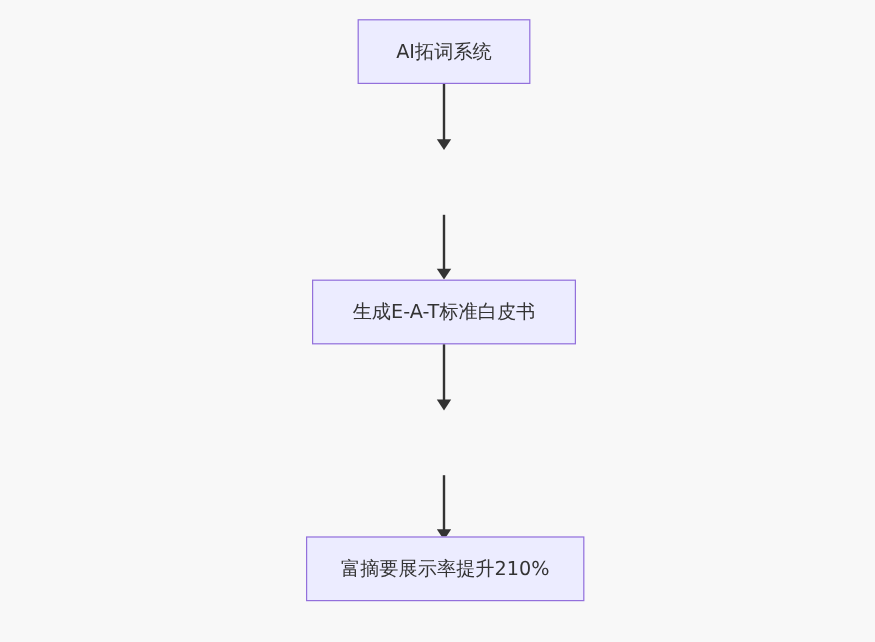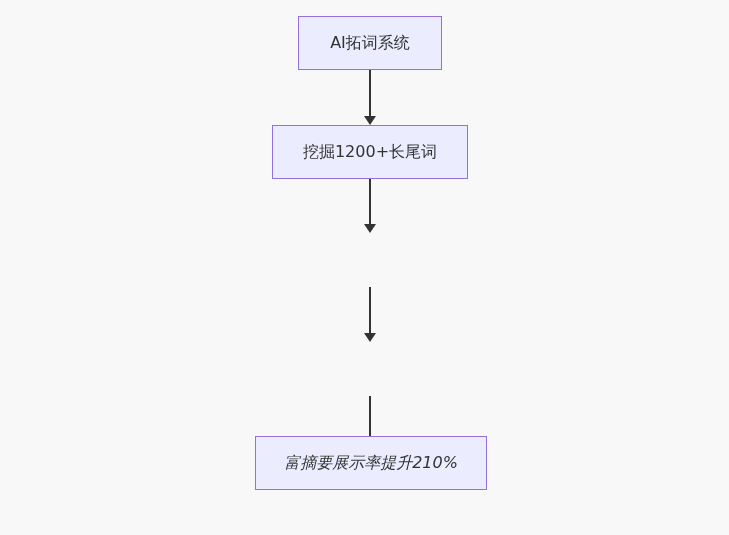--- a/index.html
+++ b/index.html
@@ -48,46 +48,46 @@
     width:0;height:0;
     border-left:6px solid transparent;
     border-right:6px solid transparent;
     border-top:9px solid var(--arrow);
   }
   
   #node-0{left:298px;top:16px;width:144px;}
   #node-1{left:272px;top:125px;width:196px;}
   #node-2{left:260px;top:233px;width:220px;}
   #node-3{left:263px;top:342px;width:214px;}
-  #node-4{left:255px;top:436px;width:232px;font-style:italic;}
+  #node-4{left:255px;top:447px;width:232px;}
   
   #edge-line-0{top:70px;height:47px;}  #edge-head-0{top:116px;}
   #edge-line-1{top:179px;height:46px;} #edge-head-1{top:224px;}
   #edge-line-2{top:287px;height:47px;} #edge-head-2{top:333px;}
   #edge-line-3{top:396px;height:46px;} #edge-head-3{top:441px;}
 </style>
 </head>
 <body>
 
 <div class="canvas">
 
   <div class="node" id="node-0">AI拓词系统</div>
 
   <div class="edge">
     <div class="edge-line" id="edge-line-0"></div>
     <div class="arrowhead" id="edge-head-0"></div>
   </div>
 
-  <div class="node" id="node-1">挖掘1200+长尾词</div>
 
   <div class="edge">
     <div class="edge-line" id="edge-line-1"></div>
     <div class="arrowhead" id="edge-head-1"></div>
   </div>
 
+  <div class="node" id="node-2">生成E-A-T标准白皮书</div>
 
   <div class="edge">
     <div class="edge-line" id="edge-line-2"></div>
     <div class="arrowhead" id="edge-head-2"></div>
   </div>
 
 
   <div class="edge">
     <div class="edge-line" id="edge-line-3"></div>
     <div class="arrowhead" id="edge-head-3"></div>

